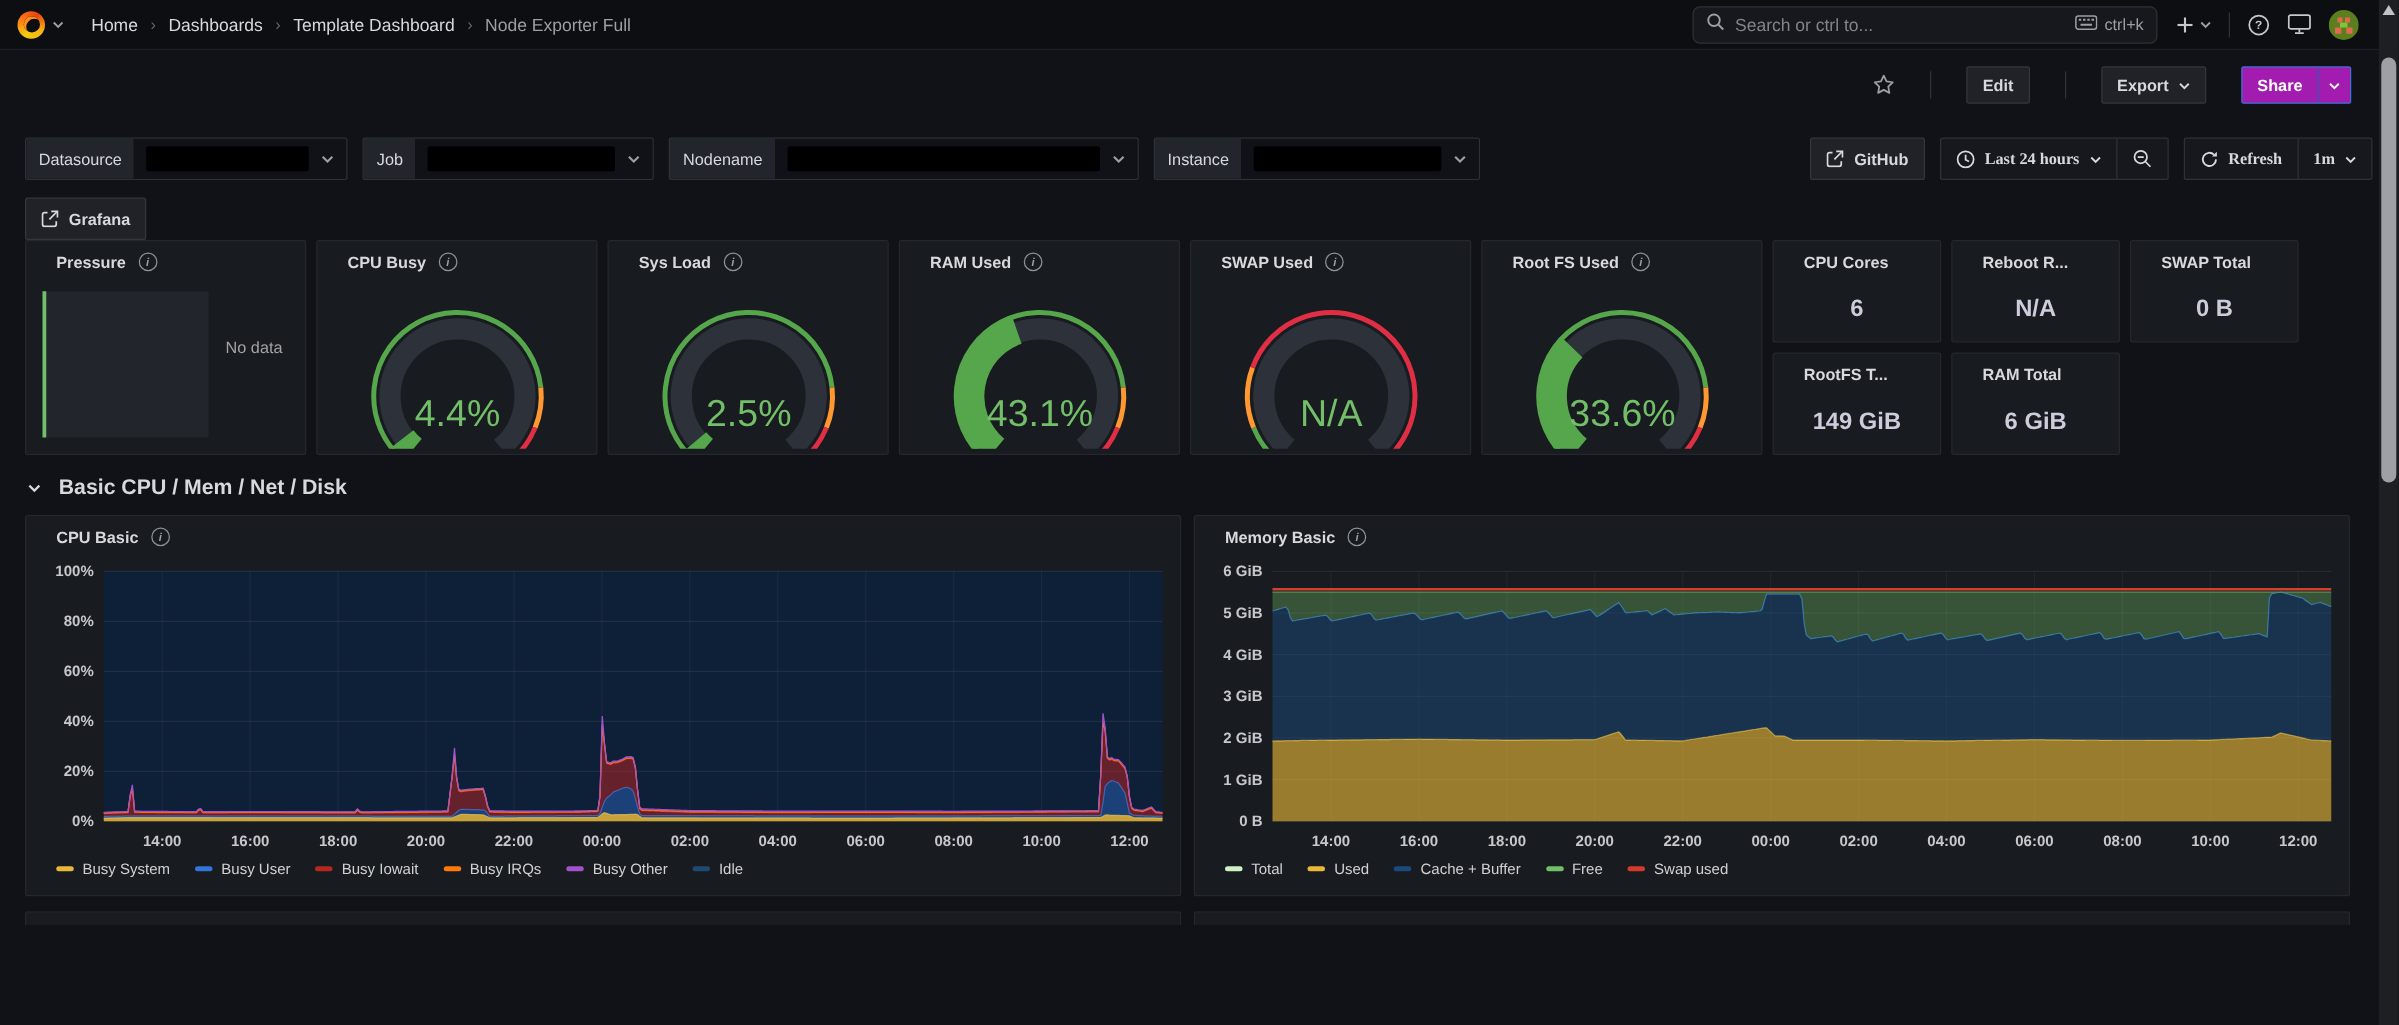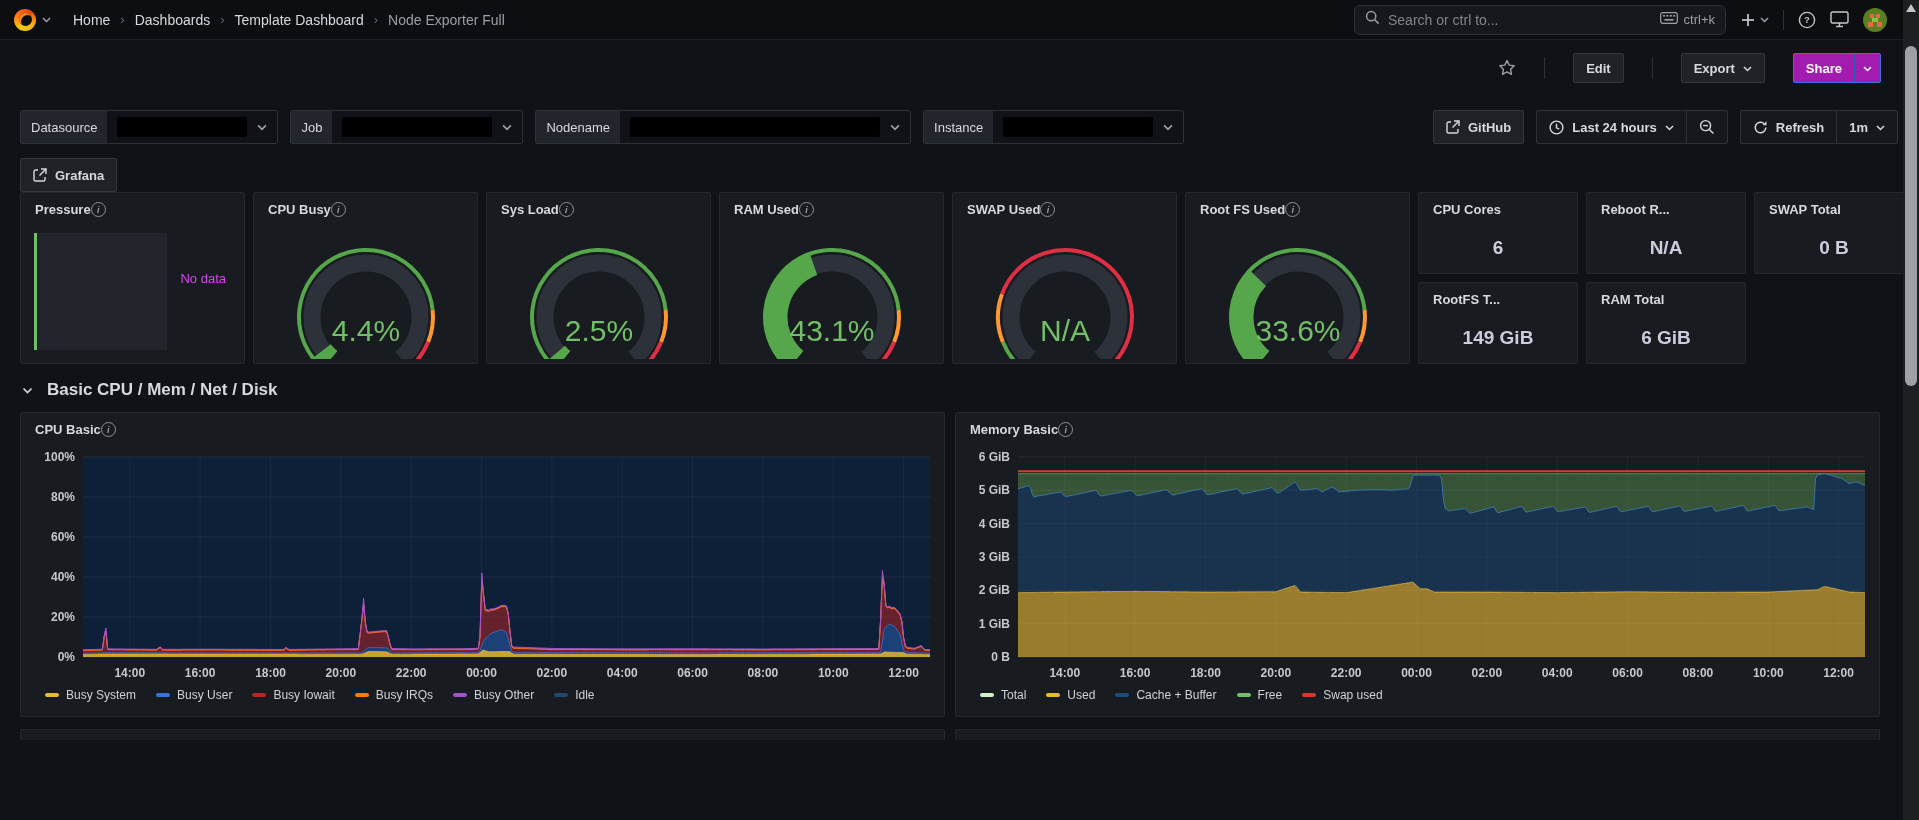--- a/index.html
+++ b/index.html
@@ -55,46 +55,46 @@
   
   .filters { display:flex; align-items:flex-start; margin:14px 21px 0 20px; gap:12px; }
   .filter-group { display:flex; height:34px; border:1px solid #2c3235; border-radius:2px; overflow:hidden; }
   .filter-label { background:#22252b; display:flex; align-items:center; padding:0 10px;
     font-size:13px; color:#d8d9dd; }
   .filter-value { background:#111217; display:flex; align-items:center; gap:10px; padding:0 10px; cursor:pointer; }
   .redact { height:20px; background:#000; border-radius:2px; }
   .right-cluster { margin-left:auto; display:flex; gap:12px; }
   .picker-group { display:flex; align-items:center; height:34px; border:1px solid #2c3235;
     border-radius:2px; background:#16181d; color:#d8d9dd; font-size:13px; font-weight:600; }
-  .picker-seg { display:flex; align-items:center; gap:8px; padding:0 12px; height:100%; cursor:pointer; }
+  .picker-seg { display:flex; align-items:center; gap:8px; padding:0 12px; height:100%; cursor:pointer;font-family:Liberation Serif, serif; }
   .picker-sep { width:1px; height:100%; background:#2c3235; }
   .grafana-row { margin:14px 20px 0 20px; }
 
   
   .section-header { display:flex; align-items:center; gap:14px; margin:24px 0 12px 22px;
     font-size:17px; font-weight:700; color:#d8d9dd; cursor:pointer; }
 
   
   .panel { background:#181b1f; border:1px solid #25272e; border-radius:2px; position:relative; }
-  .panel-header { position:absolute; top:9px; left:14px; display:flex; align-items:center;
-    gap:0; font-size:13px; font-weight:600; color:#d8d9dd; cursor:pointer; z-index:2;justify-content:flex-end; }
+  .panel-header { position:absolute; top:9px; left:24px; display:flex; align-items:center;
+    gap:10px; font-size:13px; font-weight:600; color:#d8d9dd; cursor:pointer; z-index:2;justify-content:flex-end; }
   .info-ic { width:15px; height:15px; border:1px solid #8e9197; border-radius:50%;
     color:#9d9fa5; font-size:9px; font-weight:700; display:inline-flex; align-items:center;
     justify-content:center; font-style:italic; }
   .gauge-row { display:flex; gap:8px; margin:0 0 0 20px; height:172px; }
   .gauge-panel { width:225px; height:172px; }
   .gauge-panel svg { position:absolute; left:50%; transform:translateX(-50%); top:38px; }
   .stat-col { display:flex; flex-direction:column; gap:8px; }
-  .stat-panel { width:160px; height:82px; }
+  .stat-panel { width:135px; height:82px; }
   .stat-value { position:absolute; left:0; right:0; top:44px; text-align:center; font-size:19px;
     font-weight:600; color:#ccccdc; }
   .pressure-box { position:absolute; left:13px; top:40px; bottom:13px; width:133px;
     background:#22252b; border-left:3px solid #73bf69; }
   .no-data { position:absolute; right:18px; top:50%; transform:translateY(-50%);
-    color:#d946ef; font-size:13px; }
+    color:#a3a3a3; font-size:13px; }
 
   
   .charts-row { display:flex; gap:10px; margin:0 0 0 20px; }
   .chart-panel { width:925px; height:305px; }
   .chart-panel svg.plot { position:absolute; left:0; top:34px; }
   .legend { position:absolute; left:24px; bottom:14px; display:flex; gap:20px; align-items:flex-end; }
   .legend-item { display:flex; align-items:center; gap:7px; font-size:12px; color:#d0d1d3; cursor:pointer; }
   .swatch { width:14px; height:4px; border-radius:2px; display:inline-block; }
   .sliver-row { display:flex; gap:10px; margin:12px 0 0 20px; }
   .sliver { width:925px; height:11px; background:#181b1f; border:1px solid #25272e;

